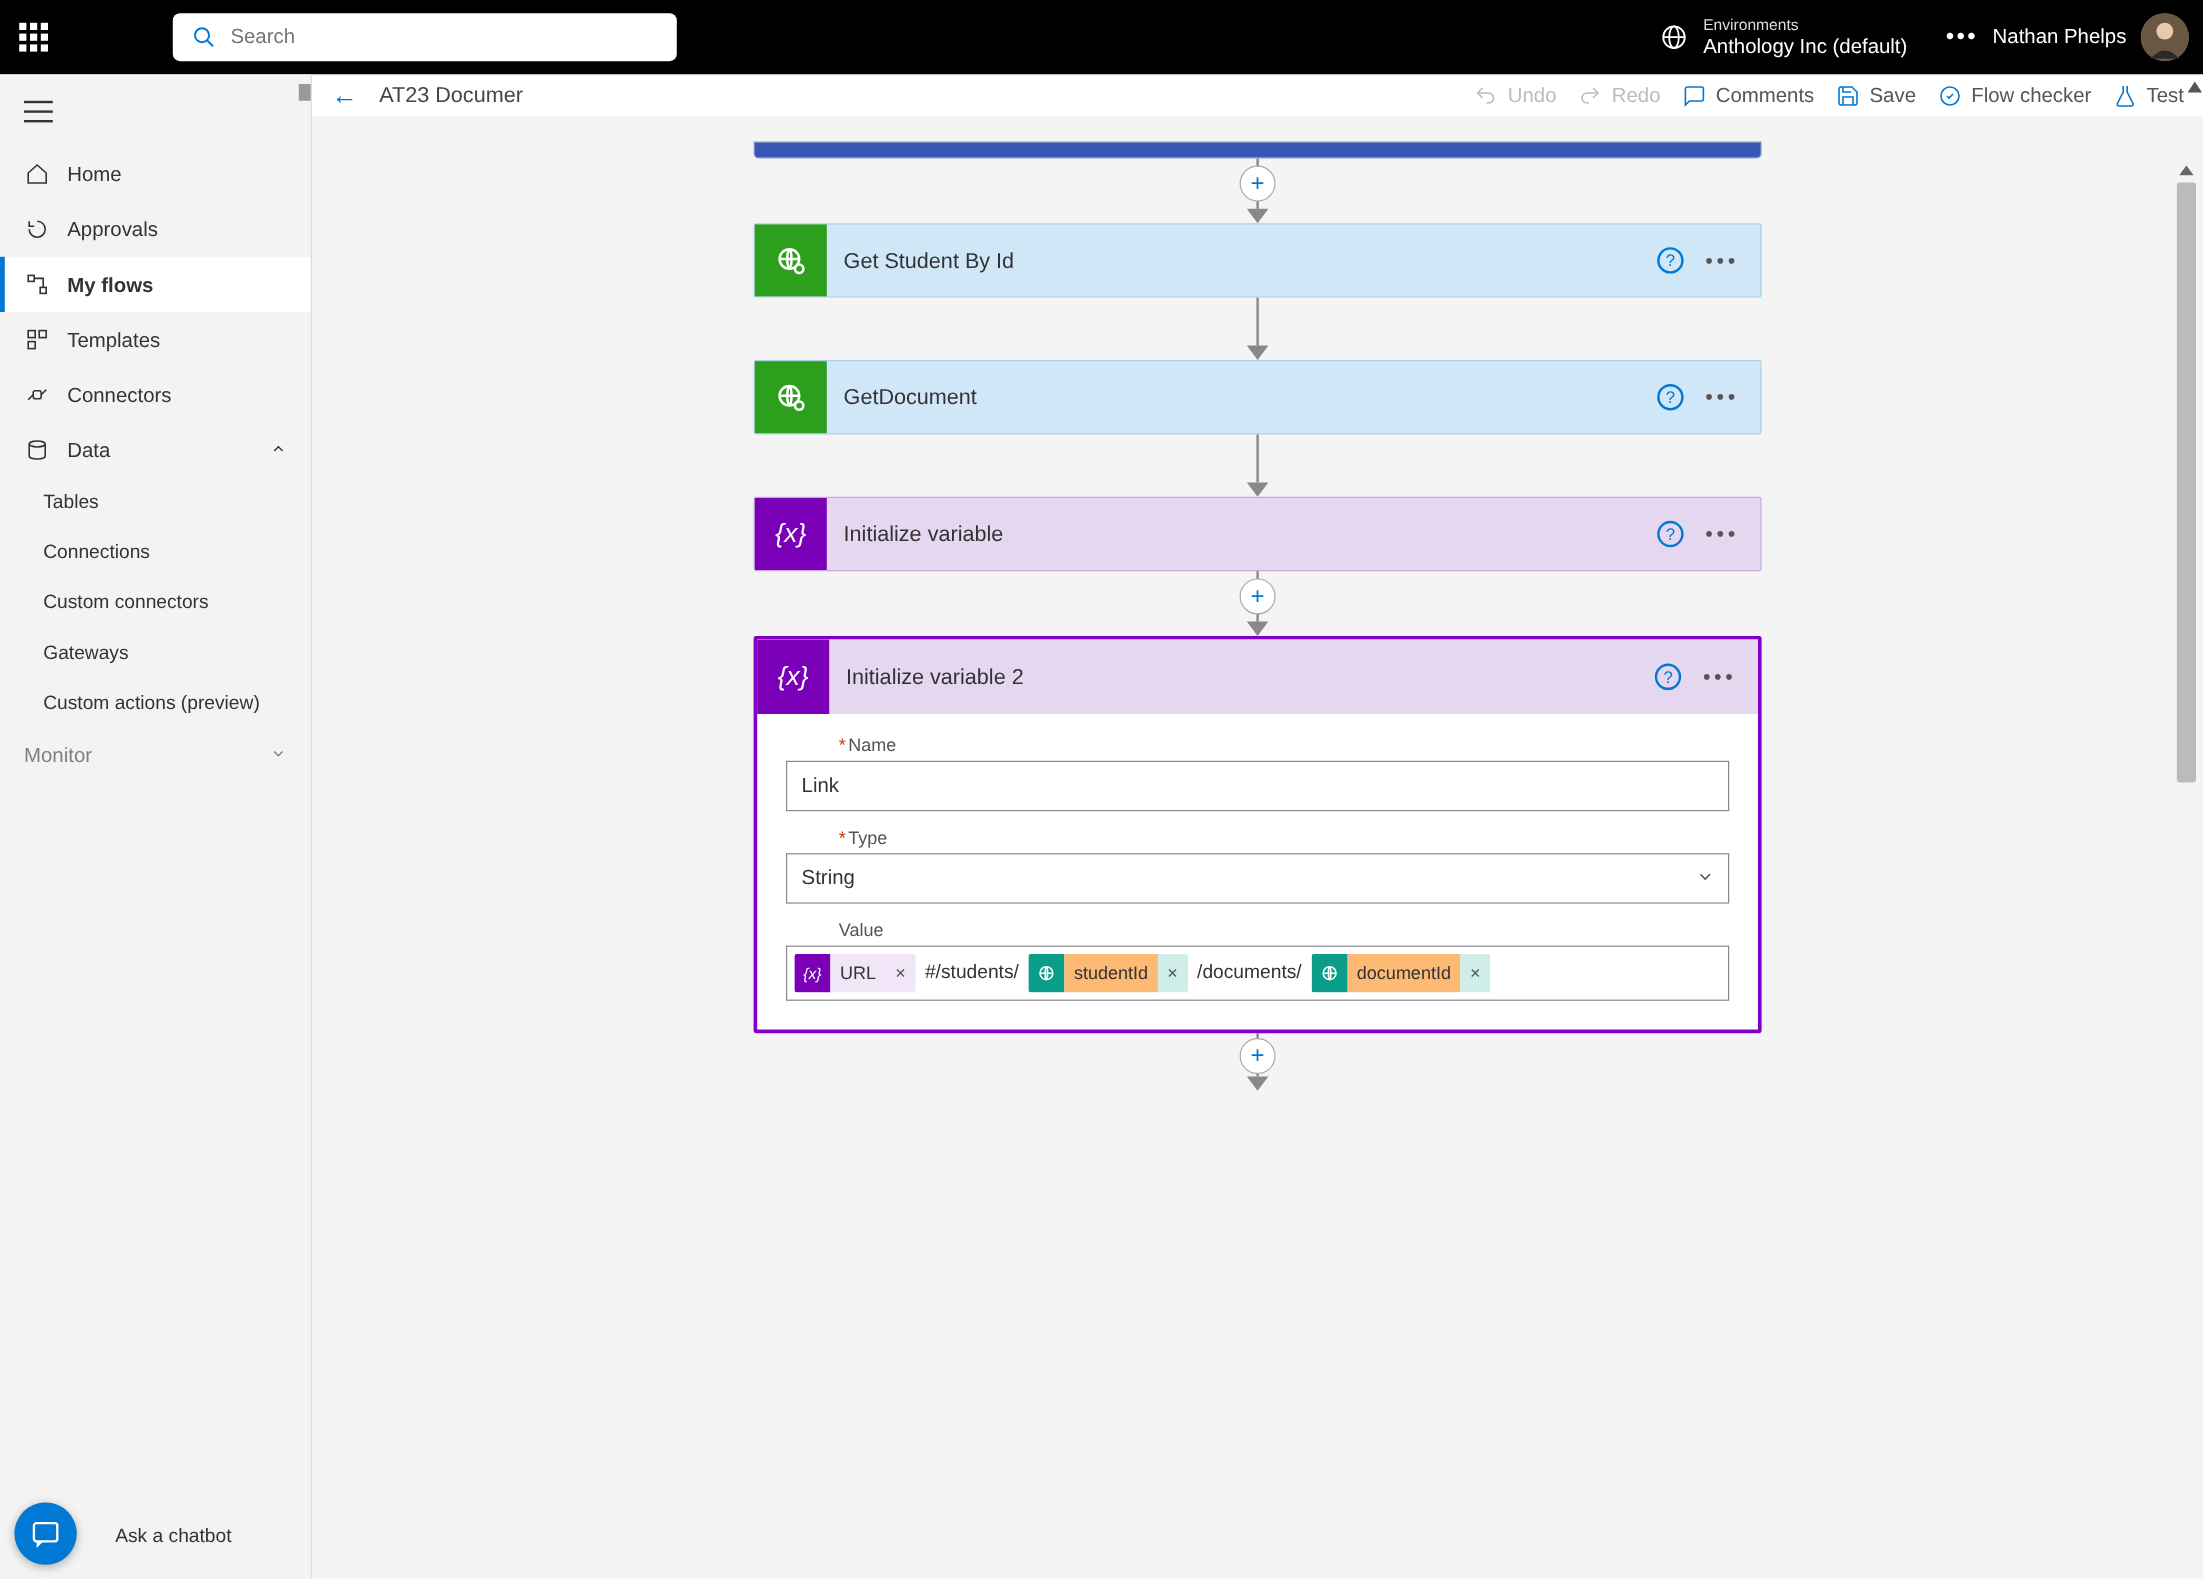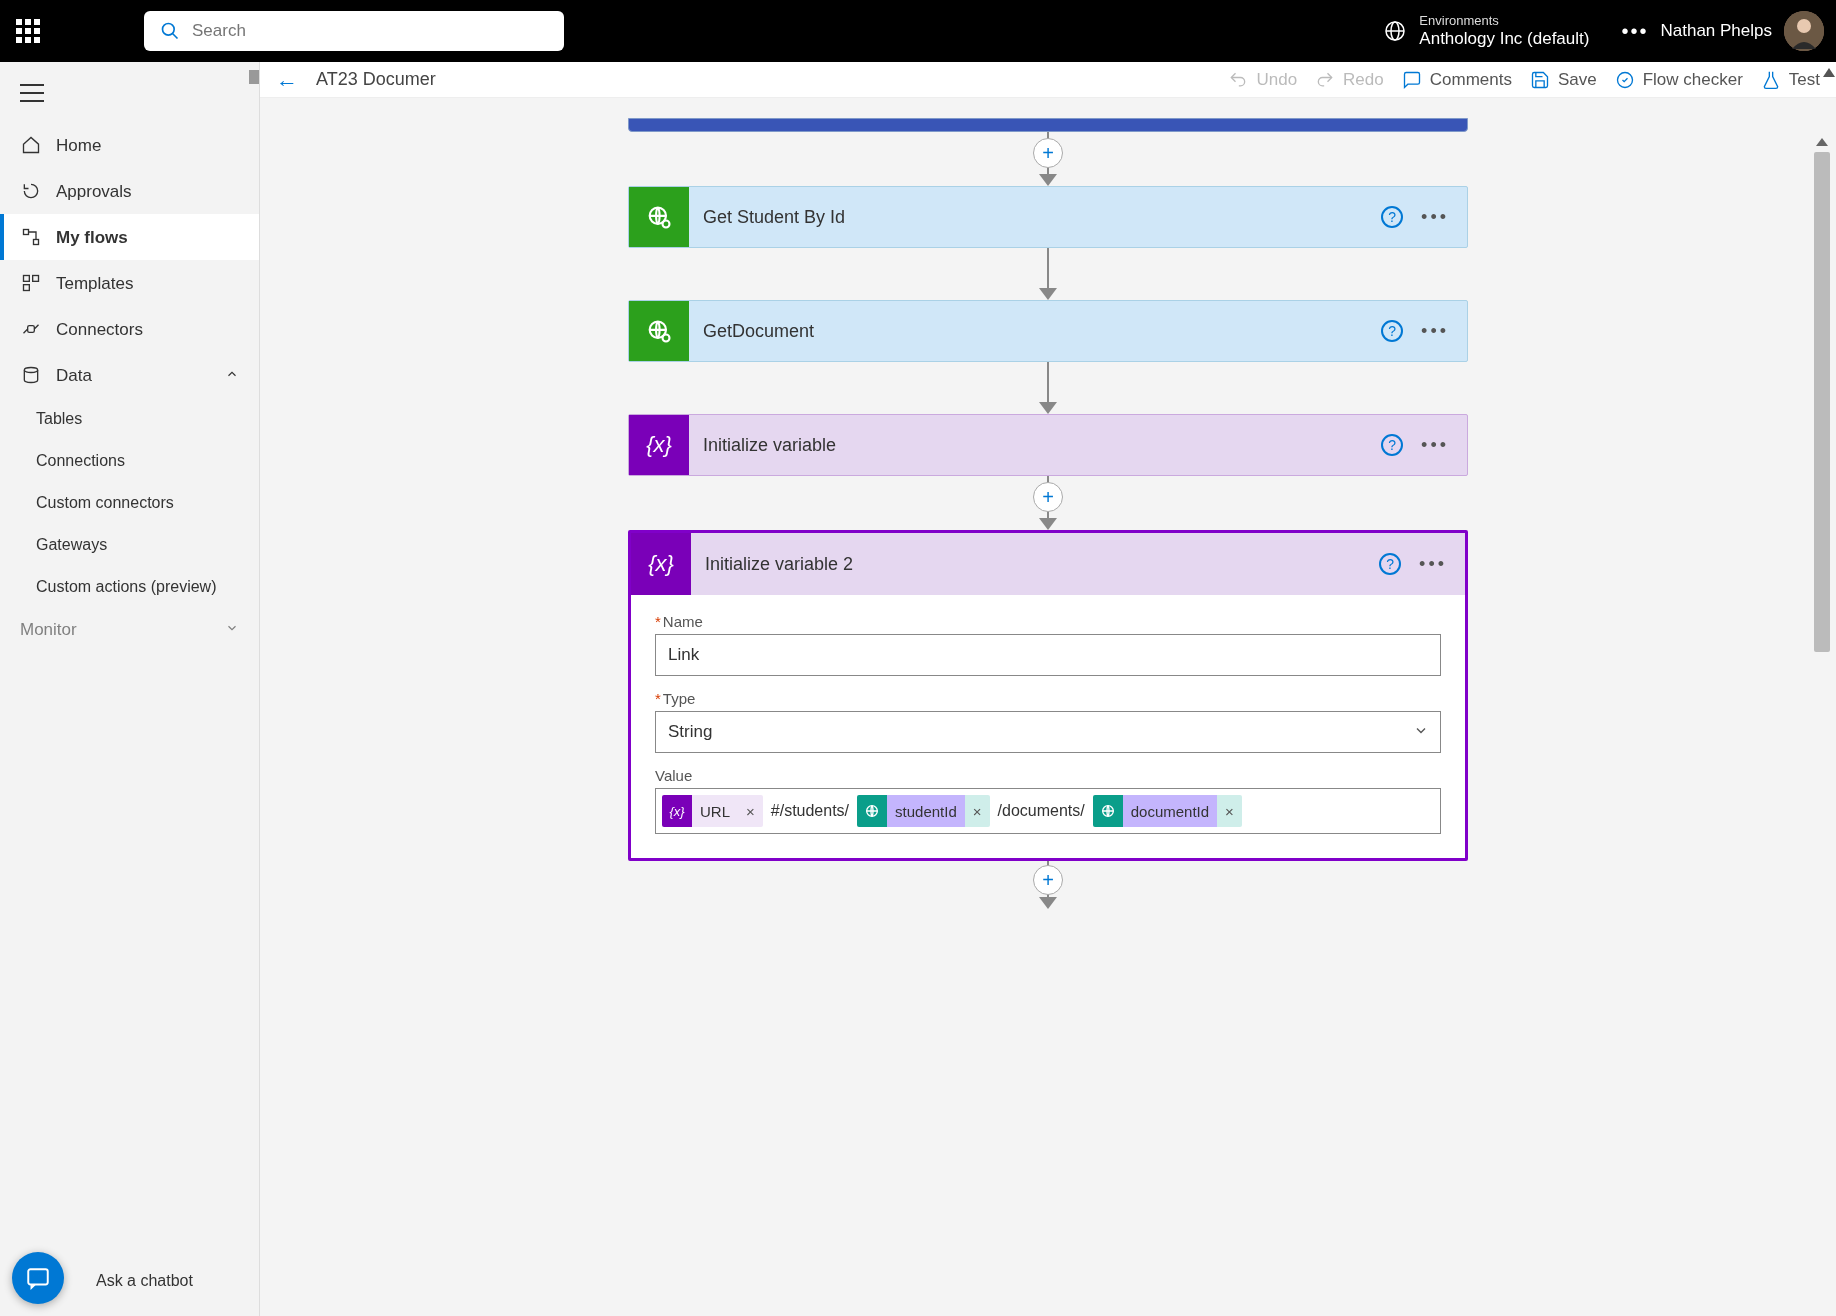--- a/index.html
+++ b/index.html
@@ -64,33 +64,33 @@
 .step-icon.purple { background:#7a00b8; }
 .step-title { flex:1; font-size:18px; color:#333; padding-left:14px; }
 .step-actions { display:flex; align-items:center; gap:18px; padding-right:18px; }
 .help-ico { width:22px;height:22px;border:2px solid #0078d4;border-radius:50%;color:#0078d4;display:flex;align-items:center;justify-content:center;font-size:14px;cursor:pointer;}
 .more-ico { font-size:18px; letter-spacing:3px; color:#555; cursor:pointer; }
 
 .step-expanded { width:840px; border:3px solid #8000c9; background:#fff; border-radius:2px; }
 .step-expanded .step-header { background:#e5d7f0; display:flex; align-items:center; height:62px; }
 .form-body { padding: 18px 24px 24px; }
 .field { margin-bottom: 14px; }
-.field-label { font-size:15px; color:#555; margin-bottom:4px; }
+.field-label { font-size:15px; color:#555; margin-bottom:4px;margin-left:44px; }
 .req { color:#d83b01; margin-right:2px;}
 .text-input { width:100%; height:42px; border:1px solid #888; padding:0 12px; font-size:17px; color:#333; outline:none; }
 .select-wrap { position:relative; }
 .select-wrap .chev { position:absolute; right:12px; top:50%; transform:translateY(-50%); color:#555; pointer-events:none;}
 .value-box { width:100%; min-height:46px; border:1px solid #888; display:flex; align-items:center; padding:4px 6px; gap:4px; flex-wrap:wrap;}
 .token { display:flex; align-items:center; height:32px; border-radius:2px; font-size:15px; overflow:hidden;}
 .token .tico { width:30px; height:100%; display:flex;align-items:center;justify-content:center;color:#fff; }
 .token .tlabel { padding:0 8px; background:#f0e6f7; color:#333; height:100%; display:flex; align-items:center;}
 .token .tlabel.teal { background:#cfeeea; }
 .token .tclose { padding:0 8px; color:#555; cursor:pointer; background:inherit; height:100%; display:flex;align-items:center;}
 .token.var .tico{ background:#7a00b8;} .token.var .tlabel{background:#f0e6f7;} .token.var .tclose{background:#f0e6f7;}
-.token.dyn .tico{ background:#0a9e8a;} .token.dyn .tlabel{background:#c4b5fd;} .token.dyn .tclose{background:#cfeeea;}
+.token.dyn .tico{ background:#0a9e8a;} .token.dyn .tlabel{background:#fdba74;} .token.dyn .tclose{background:#cfeeea;}
 .lit { padding:0 4px; font-size:16px; color:#333; }
 
 .canvas-scroll-indicator { position:absolute; right:6px; top:40px; width:16px; display:flex; flex-direction:column; align-items:center; }
 .scroll-tri-up { width:0;height:0;border-left:6px solid transparent;border-right:6px solid transparent;border-bottom:8px solid #666; }
 .scroll-thumb { width:16px; background:#bbb; height:500px; margin-top:6px; border-radius:2px;}
 
 .content-right-scroll { position:absolute; right:0; top:0; width:14px; height:100%; }
 .content-right-scroll .tri { width:0;height:0;border-left:6px solid transparent;border-right:6px solid transparent;border-bottom:9px solid #555; margin:6px auto 0;}
 </style>
 </head>

